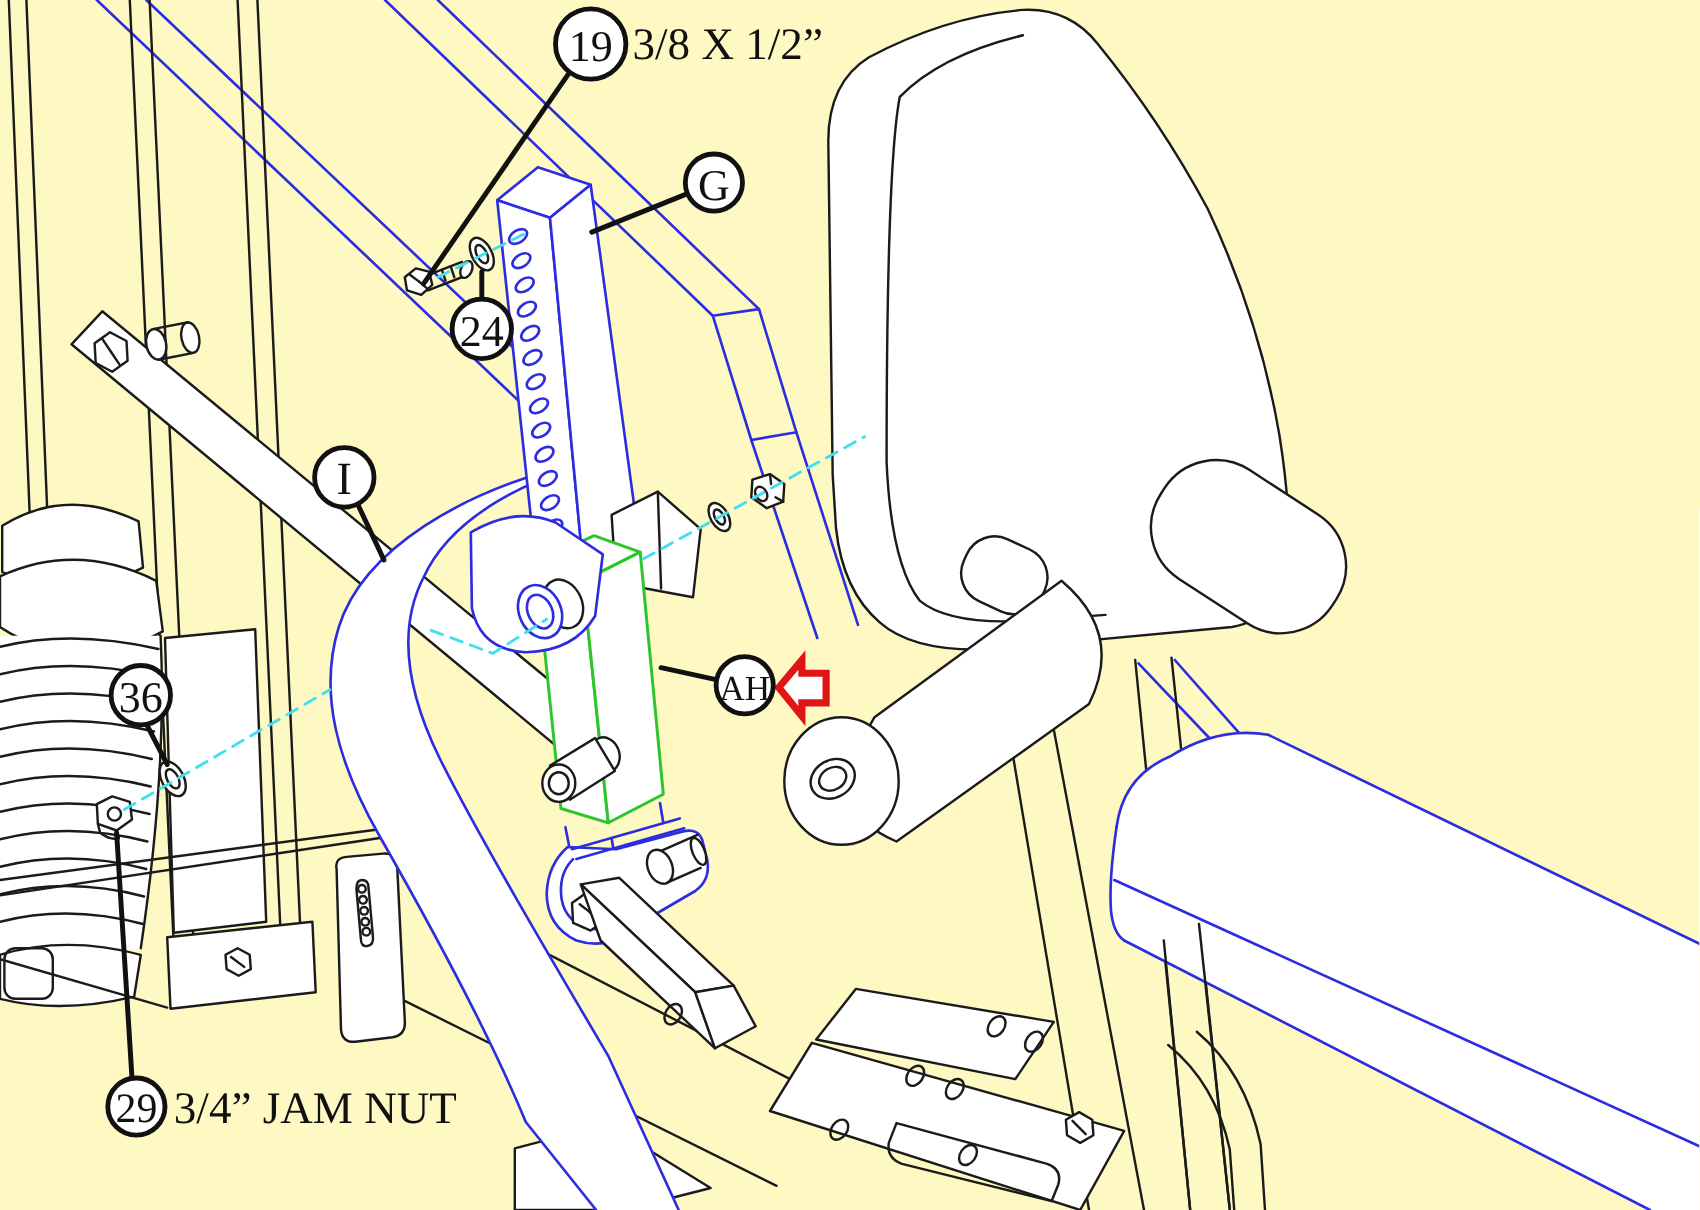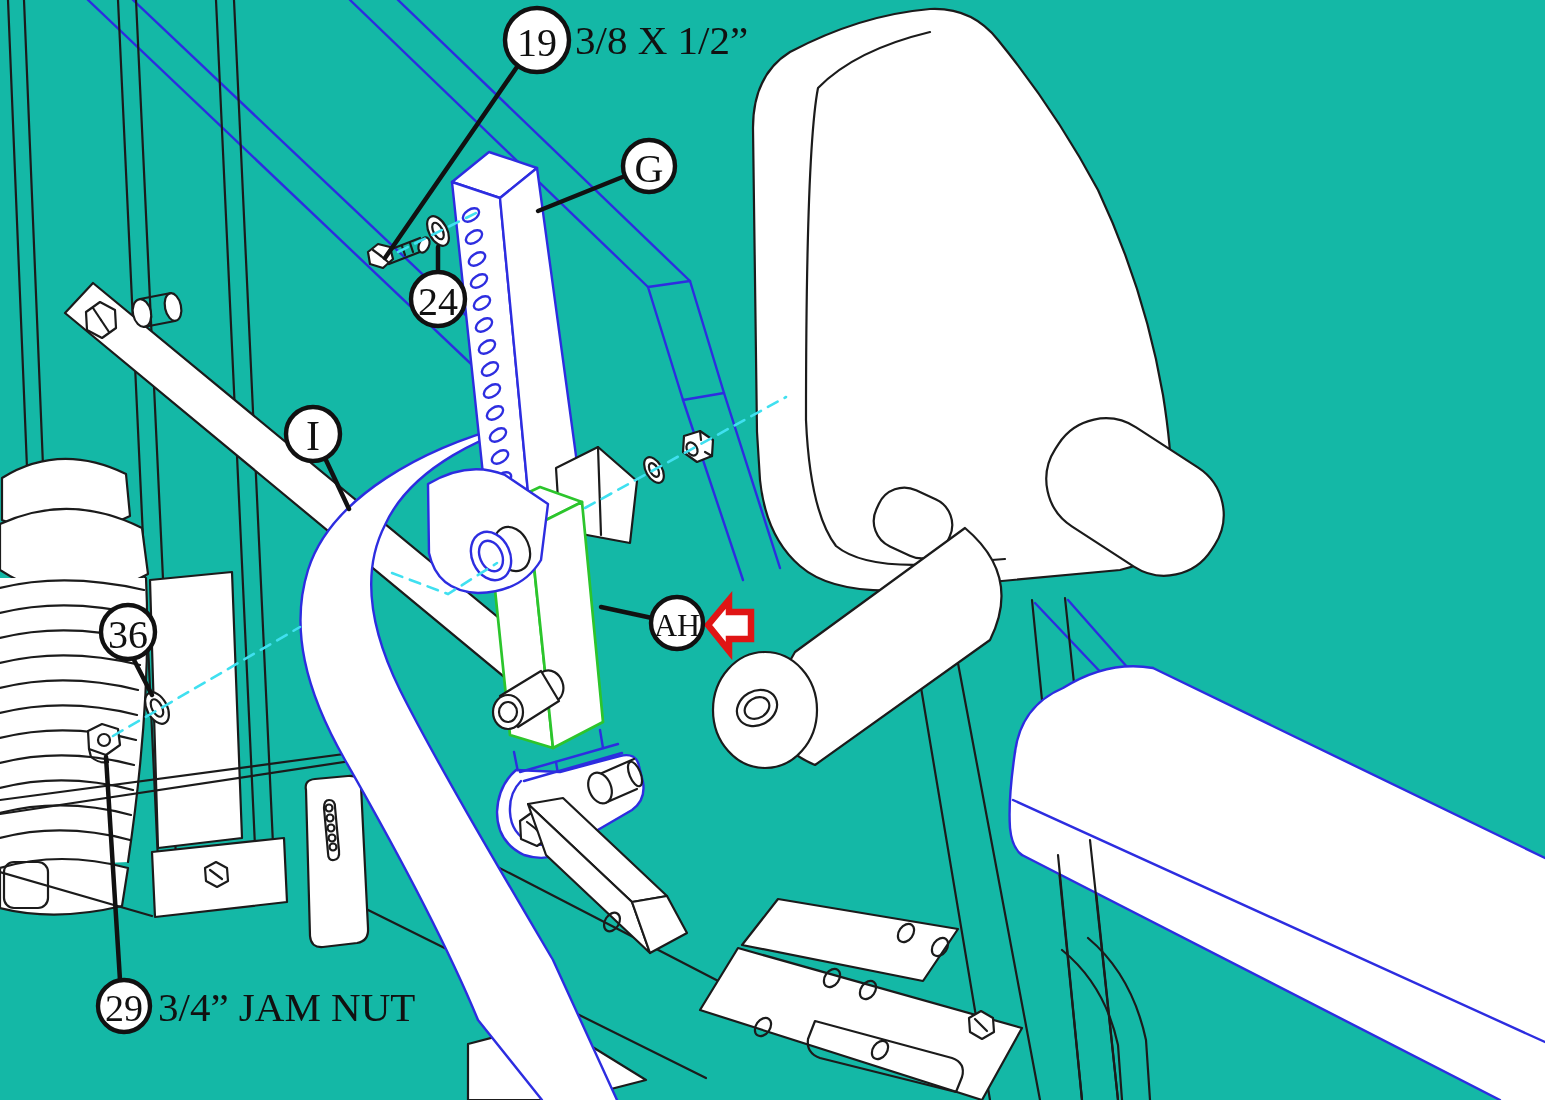--- a/index.html
+++ b/index.html
@@ -1,17 +1,17 @@
 <!DOCTYPE html>
 <html><head>
 <meta charset="utf-8">
 <style>
   html,body{margin:0;padding:0;background:#ffffff;}
   body{width:1545px;height:1100px;font-family:"Liberation Serif",serif;}
-  #stage{position:relative;width:1545px;height:1100px;overflow:hidden;background:#14b8a6;}
+  #stage{position:relative;width:1545px;height:1100px;overflow:hidden;background:#fef9c3;}
   svg{display:block}
   .k{stroke:#1b1b1b;fill:none;stroke-width:2.2;stroke-linecap:round;stroke-linejoin:round}
   .kf{stroke:#1b1b1b;fill:#ffffff;stroke-width:2.2;stroke-linejoin:round}
   .b{stroke:#2d2de0;fill:none;stroke-width:2.4;stroke-linecap:round;stroke-linejoin:round}
   .bf{stroke:#2d2de0;fill:#ffffff;stroke-width:2.4;stroke-linejoin:round}
   .bfn{fill:#ffffff;stroke:none}
   .gf{stroke:#2cc52c;fill:#ffffff;stroke-width:2.7;stroke-linejoin:round}
   .cy{stroke:#40e0f0;fill:none;stroke-width:2.6;stroke-dasharray:11 8;stroke-linecap:round}
   .lead{stroke:#111;fill:none;stroke-width:4.5;stroke-linecap:round}
   .co{fill:#ffffff;stroke:#111;stroke-width:4.4}

